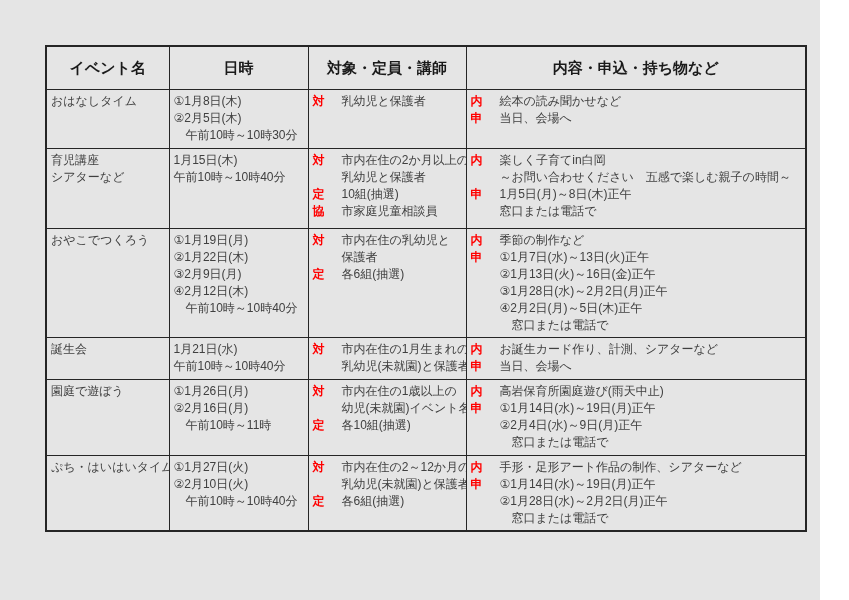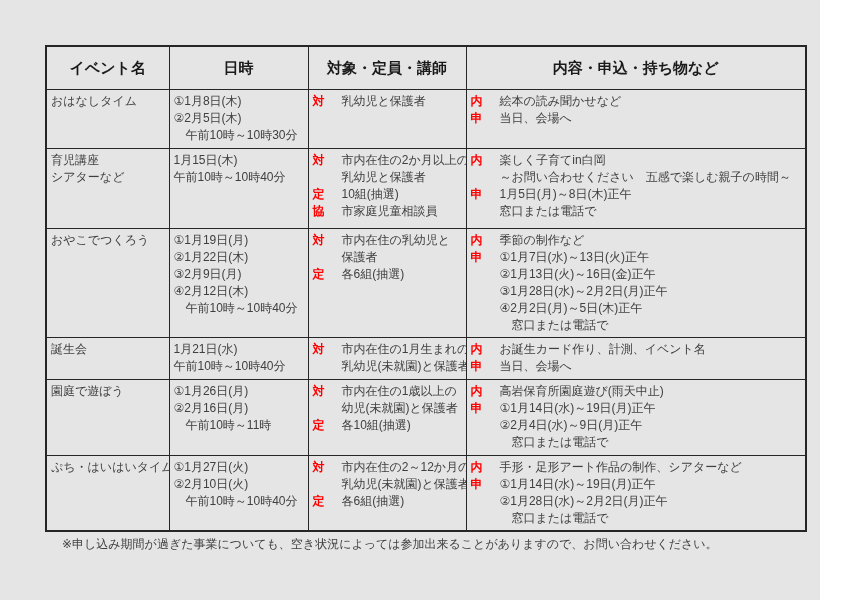--- a/index.html
+++ b/index.html
@@ -193,21 +193,21 @@
             <div class="lns">
               <div class="ln">市内在住の1月生まれの</div>
               <div class="ln">乳幼児(未就園)と保護者</div>
             </div>
             </div>
         </td>
         <td>
           <div class="itm">
               <span class="lb">内</span>
             <div class="lns">
-                <div class="ln">お誕生カード作り、計測、イベント名</div>
+                <div class="ln">お誕生カード作り、計測、シアターなど</div>
               </div>
             </div>
           <div class="itm">
               <span class="lb">申</span>
             <div class="lns">
                 <div class="ln">当日、会場へ</div>
               </div>
             </div>
         </td>
       </tr>
@@ -219,21 +219,21 @@
         <td>
           <div class="ln">①1月26日(月)</div>
           <div class="ln">②2月16日(月)</div>
           <div class="ln">　午前10時～11時</div>
         </td>
         <td>
           <div class="itm">
               <span class="lb">対</span>
             <div class="lns">
               <div class="ln">市内在住の1歳以上の</div>
-              <div class="ln">幼児(未就園)と保護者</div>
+              <div class="ln">幼児(未就園)イベント名</div>
             </div>
             </div>
           <div class="itm">
               <span class="lb">定</span>
             <div class="lns">
                 <div class="ln">各10組(抽選)</div>
               </div>
             </div>
         </td>
         <td>
@@ -292,14 +292,13 @@
               <div class="ln">②1月28日(水)～2月2日(月)正午</div>
               <div class="ln">　窓口または電話で</div>
             </div>
             </div>
         </td>
       </tr>
 
     </tbody>
   </table>
 
-  <div class="note">※申し込み期間が過ぎた事業についても、空き状況によっては参加出来ることがありますので、お問い合わせください。</div>
 </div>
 
 </body></html>

